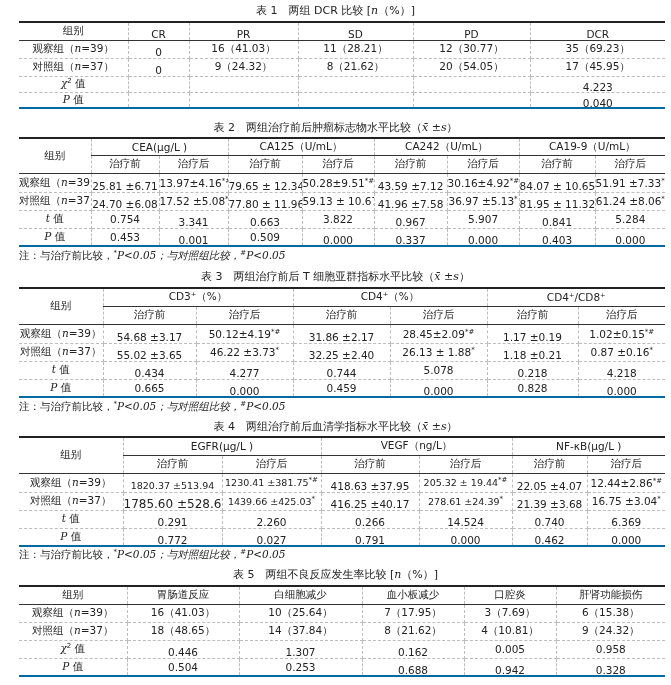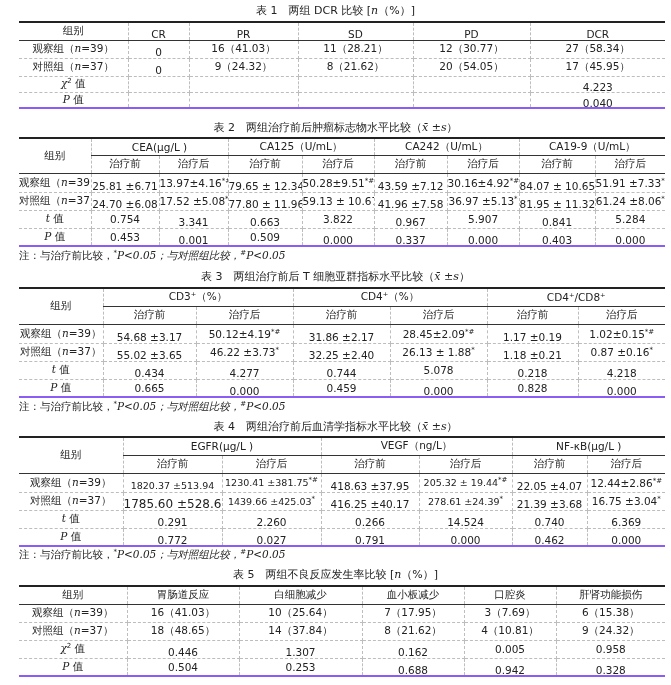--- a/index.html
+++ b/index.html
@@ -3,21 +3,21 @@
 <meta charset="utf-8">
 <style>
   html, body { margin:0; padding:0; background:#ffffff; }
   body { width:671px; height:685px; position:relative; overflow:hidden;
          font-family:"DejaVu Sans", "Liberation Sans", sans-serif; color:#222; font-size:10.5px; }
   .title { position:absolute; left:0; width:671px; text-align:center; font-size:11px; line-height:14px; color:#222; }
   .title .it { font-family:"DejaVu Serif", serif; font-style:italic; }
   table { position:absolute; left:19px; width:646px; border-collapse:collapse; table-layout:fixed; }
   td, th { font-weight:normal; text-align:center; padding:0; border:1px dashed #bdbdbd; white-space:nowrap; overflow:hidden; font-size:10.5px; }
   tr:first-child th, tr:first-child td { border-top:2px solid #222; }
-  tr.last td { border-bottom:2px solid #8b5cf6; }
+  tr.last td { border-bottom:2px solid #0369a1; }
   tr.hr td, tr.hr th { border-bottom:1.5px solid #333; }
   td:first-child, th:first-child { border-left:none; }
   td:last-child, th:last-child { border-right:none; }
   .it { font-family:"DejaVu Serif", serif; font-style:italic; }
   sup { font-size:7px; line-height:0; }
   .val { position:relative; top:3px; }
   .note { position:absolute; left:19px; font-size:10.5px; color:#222; line-height:14px; }
 </style>
 </head>
 <body>
@@ -42,21 +42,21 @@
     <th><span class="val">SD</span></th>
     <th><span class="val">PD</span></th>
     <th><span class="val">DCR</span></th>
   </tr>
   <tr style="height:18px;">
     <td><span>观察组（</span><span class="it">n</span><span>=39）</span></td>
     <td><span class="val">0</span></td>
     <td>16（41.03）</td>
     <td>11（28.21）</td>
     <td>12（30.77）</td>
-    <td>27（58.34）</td>
+    <td>35（69.23）</td>
   </tr>
   <tr style="height:18px;">
     <td><span>对照组（</span><span class="it">n</span><span>=37）</span></td>
     <td><span class="val">0</span></td>
     <td>9（24.32）</td>
     <td>8（21.62）</td>
     <td>20（54.05）</td>
     <td>17（45.95）</td>
   </tr>
   <tr style="height:16px;">

